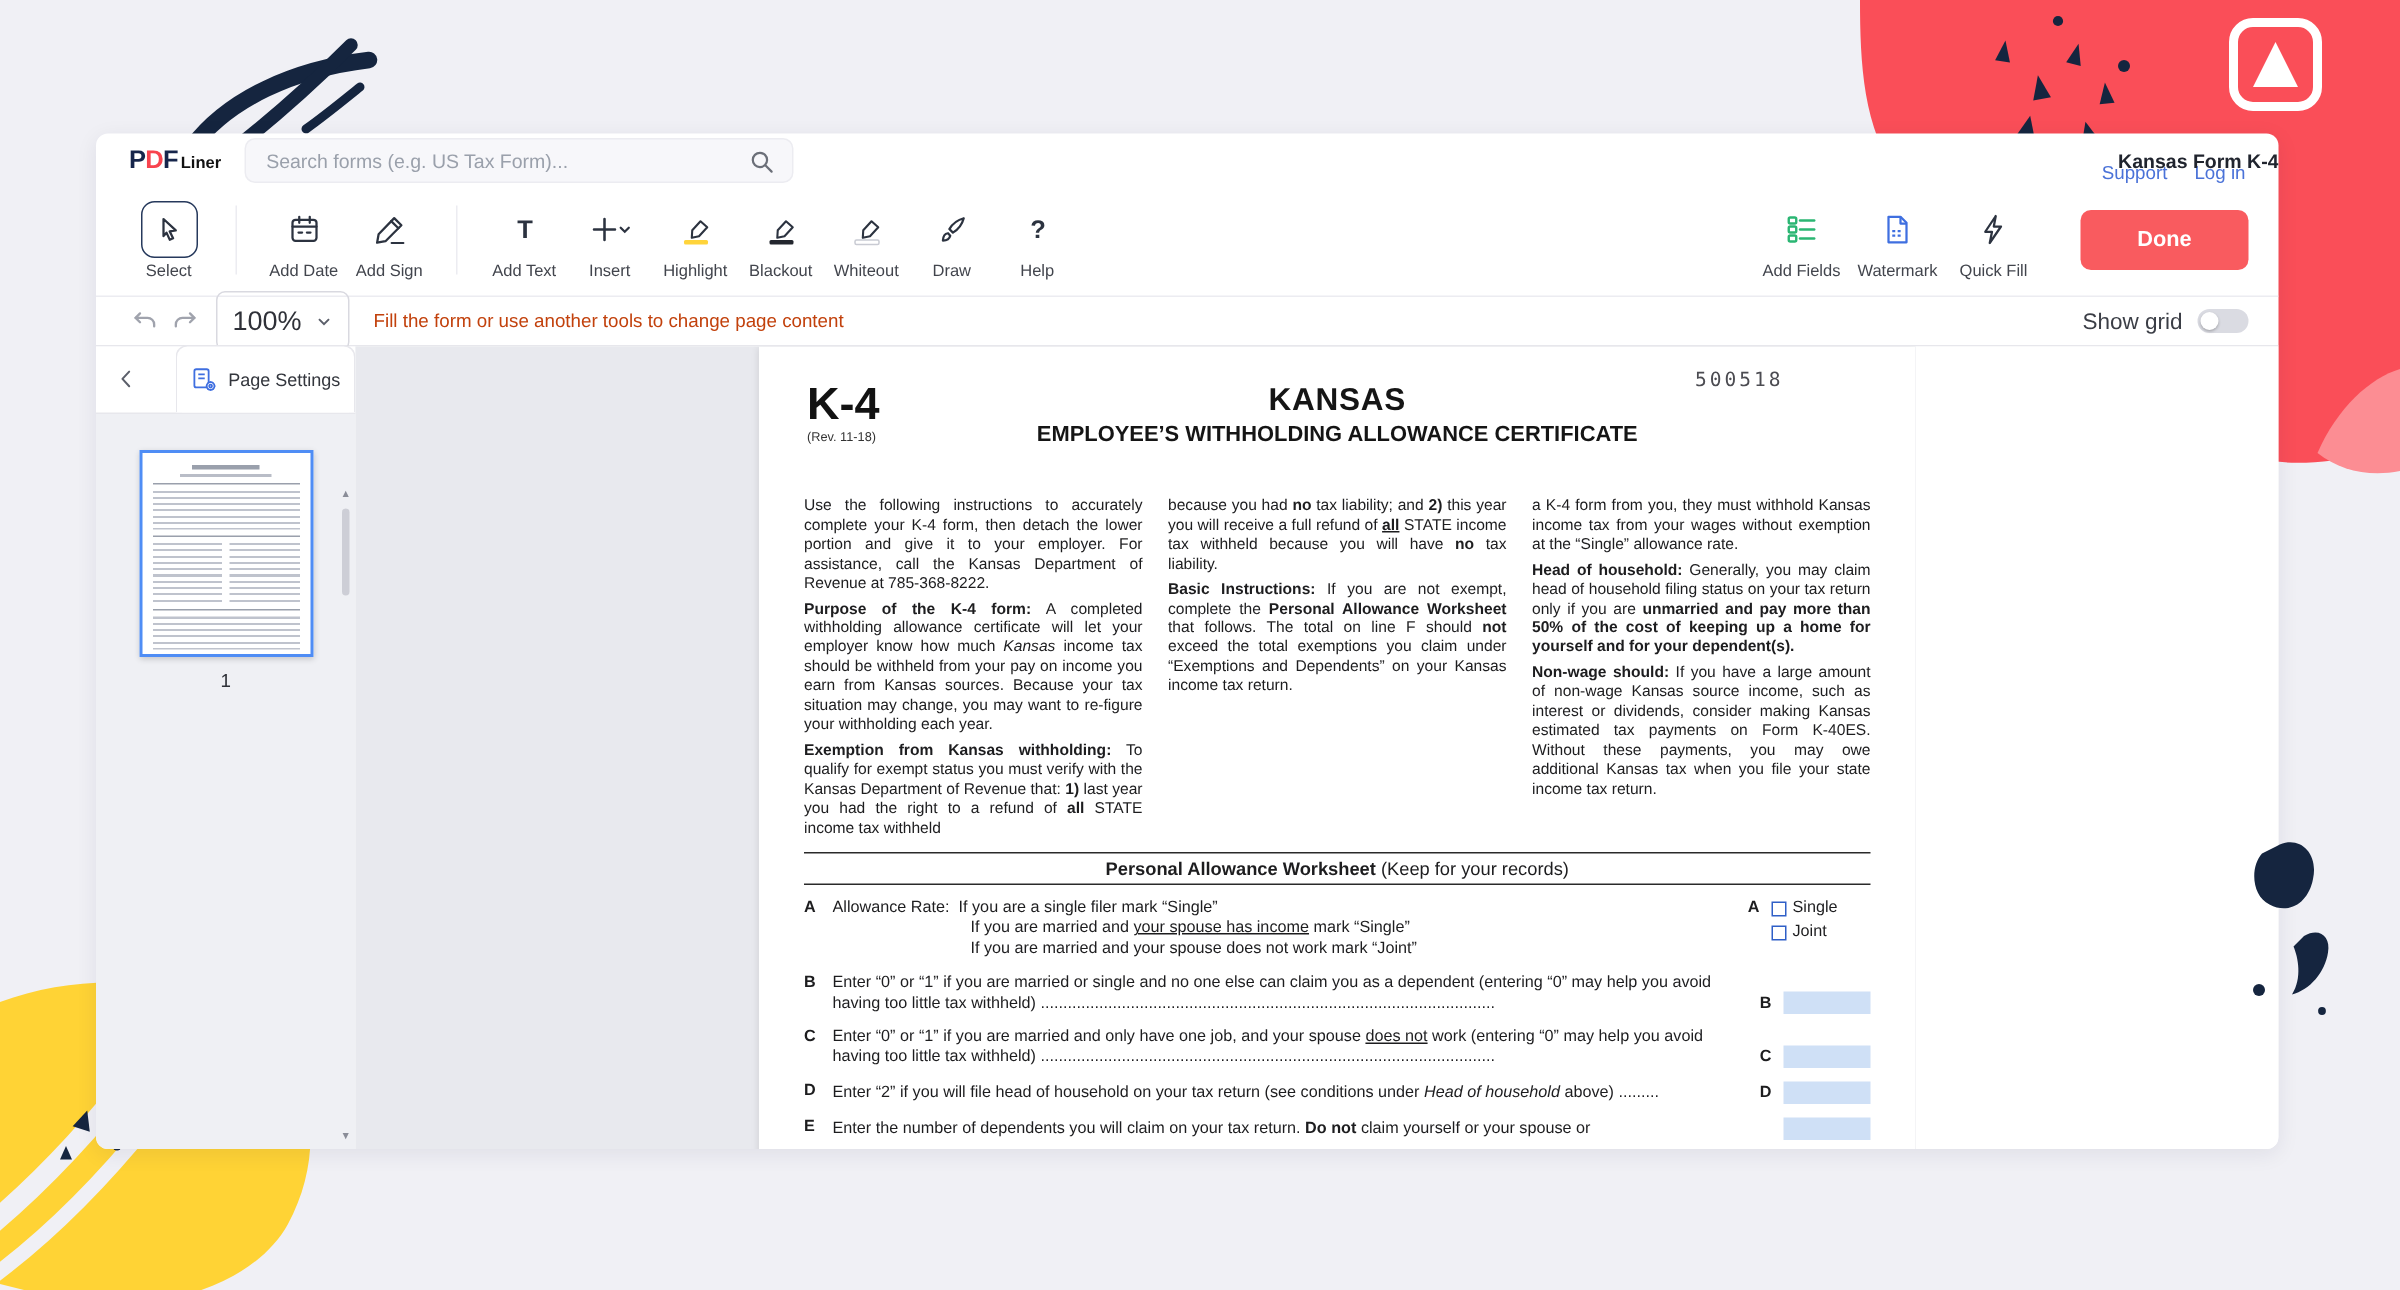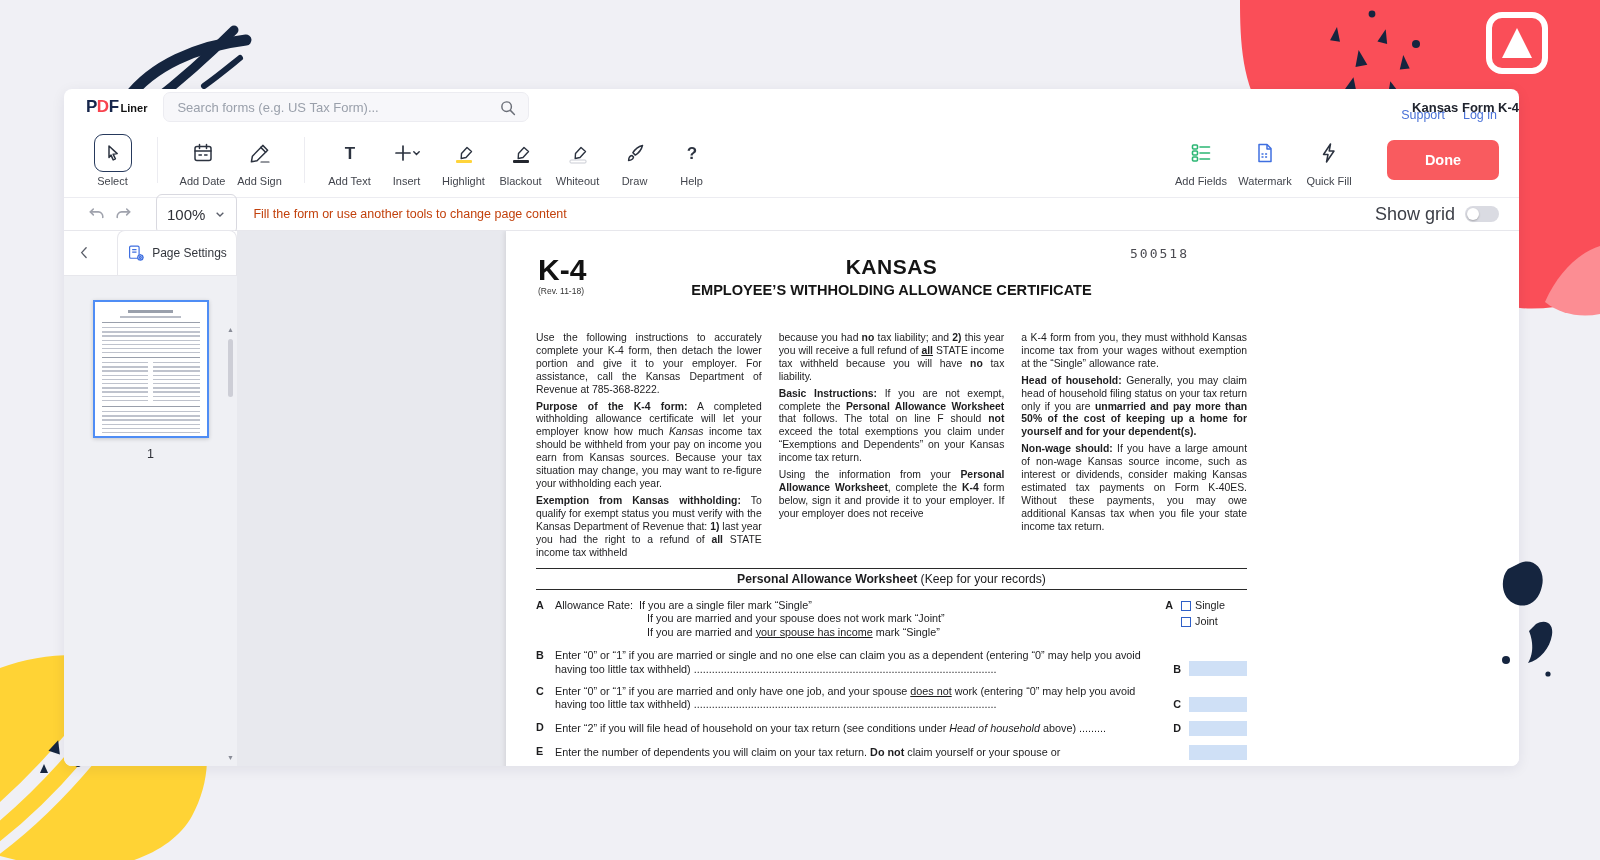--- a/index.html
+++ b/index.html
@@ -37,25 +37,25 @@
   .tool-divider { width:1px; height:46px; background:#ececf1; margin:0 16px; flex:none; }
   .toolbar-right { margin-left:auto; display:flex; align-items:center; }
   .toolbar-right .tool { width:64px; }
   .done-btn { margin-left:26px; width:112px; height:40px; border:0; border-radius:7px; background:#f95b5f;
     color:#fff; font-size:14.5px; font-weight:700; cursor:pointer; font-family:"Liberation Sans",sans-serif; }
 
   
   .subtoolbar { height:34px; flex:none; display:flex; align-items:center; padding:0 20px;
     border-top:1px solid #ececf1; border-bottom:1px solid #e7e7ec; }
   .icon-btn { width:26px; height:26px; display:flex; align-items:center; justify-content:center; cursor:pointer; flex:none; }
-  .zoom-select { height:40px; border:1px solid #d9d9e0; border-radius:6px; padding:0 10px; margin-left:20px;
-    display:flex; align-items:center; gap:9px; font-size:15px; color:#2f3138; cursor:pointer; flex:none; }
+  .zoom-select { height:40px; border:1px solid #d9d9e0; border-radius:6px; padding:0 10px; margin-left:8px;
+    display:flex; align-items:center; gap:9px; font-size:18px; color:#2f3138; cursor:pointer; flex:none; }
   .hint { font-size:12.5px; color:#c2410c; margin-left:16px; }
   .grid-group { margin-left:auto; display:flex; align-items:center; gap:10px; }
-  .grid-label { font-size:18px; color:#3b3e46; }
+  .grid-label { font-size:15px; color:#3b3e46; }
   .toggle { width:34px; height:16px; border-radius:9px; background:#dadbe2; position:relative; cursor:pointer; }
   .toggle .knob { position:absolute; left:2px; top:2px; width:12px; height:12px; border-radius:50%; background:#fff; box-shadow:0 1px 2px rgba(0,0,0,.25); }
 
   
   .main { flex:1; display:flex; min-height:0; }
 
   .left-panel { width:173px; flex:none; background:#eff0f4; display:flex; flex-direction:column; position:relative; }
   .lp-header { height:45px; flex:none; background:#fff; border-bottom:1px solid #e7e7ec; display:flex; align-items:flex-end; }
   .collapse-btn { width:42px; height:45px; display:flex; align-items:center; justify-content:center; cursor:pointer; }
   .ps-tab { margin-left:auto; width:120px; height:45px; background:#fff; border:1px solid #e7e7ec; border-bottom:none;
@@ -423,39 +423,38 @@
 
           <div class="instr-cols">
             <div class="icol">
               <p>Use the following instructions to accurately complete your K-4 form, then detach the lower portion and give it to your employer. For assistance, call the Kansas Department of Revenue at 785-368-8222.</p>
               <p><b>Purpose of the K-4 form:</b> A completed withholding allowance certificate will let your employer know how much <i>Kansas</i> income tax should be withheld from your pay on income you earn from Kansas sources. Because your tax situation may change, you may want to re-figure your withholding each year.</p>
               <p><b>Exemption from Kansas withholding:</b> To qualify for exempt status you must verify with the Kansas Department of Revenue that: <b>1)</b> last year you had the right to a refund of <b>all</b> STATE income tax withheld</p>
             </div>
             <div class="icol">
               <p>because you had <b>no</b> tax liability; and <b>2)</b> this year you will receive a full refund of <u><b>all</b></u> STATE income tax withheld because you will have <b>no</b> tax liability.</p>
               <p><b>Basic Instructions:</b> If you are not exempt, complete the <b>Personal Allowance Worksheet</b> that follows. The total on line F should <b>not</b> exceed the total exemptions you claim under “Exemptions and Dependents” on your Kansas income tax return.</p>
-              <p>Using the information from your <b>Personal Allowance Worksheet</b>, complete the <b>K-4</b> form below, sign it and provide it to your employer. If your employer does not receive</p>
             </div>
             <div class="icol">
               <p>a K-4 form from you, they must withhold Kansas income tax from your wages without exemption at the “Single” allowance rate.</p>
               <p><b>Head of household:</b> Generally, you may claim head of household filing status on your tax return only if you are <b>unmarried and pay more than 50% of the cost of keeping up a home for yourself and for your dependent(s).</b></p>
               <p><b>Non-wage should:</b> If you have a large amount of non-wage Kansas source income, such as interest or dividends, consider making Kansas estimated tax payments on Form K-40ES. Without these payments, you may owe additional Kansas tax when you file your state income tax return.</p>
             </div>
           </div>
 
           <div class="ws-heading"><b>Personal Allowance Worksheet</b> (Keep for your records)</div>
 
           <div class="ws-rows">
 
             <div class="ws-row top">
               <span class="ws-letter">A</span>
               <div class="ws-body">
                 <div class="ws-a-line">Allowance Rate:&nbsp;&nbsp;If you are a single filer mark “Single”</div>
+                <div class="ws-a-line">If you are married and <u>your spouse has income</u> mark “Single”</div>
                 <div class="ws-a-line">If you are married and your spouse does not work mark “Joint”</div>
-                <div class="ws-a-line">If you are married and <u>your spouse has income</u> mark “Single”</div>
               </div>
               <span class="ws-ref">A</span>
               <div class="ws-opts">
                 <div class="ws-opt">
                   <span class="cb"></span>
                   <span>Single</span>
                 </div>
                 <div class="ws-opt">
                   <span class="cb"></span>
                   <span>Joint</span>

